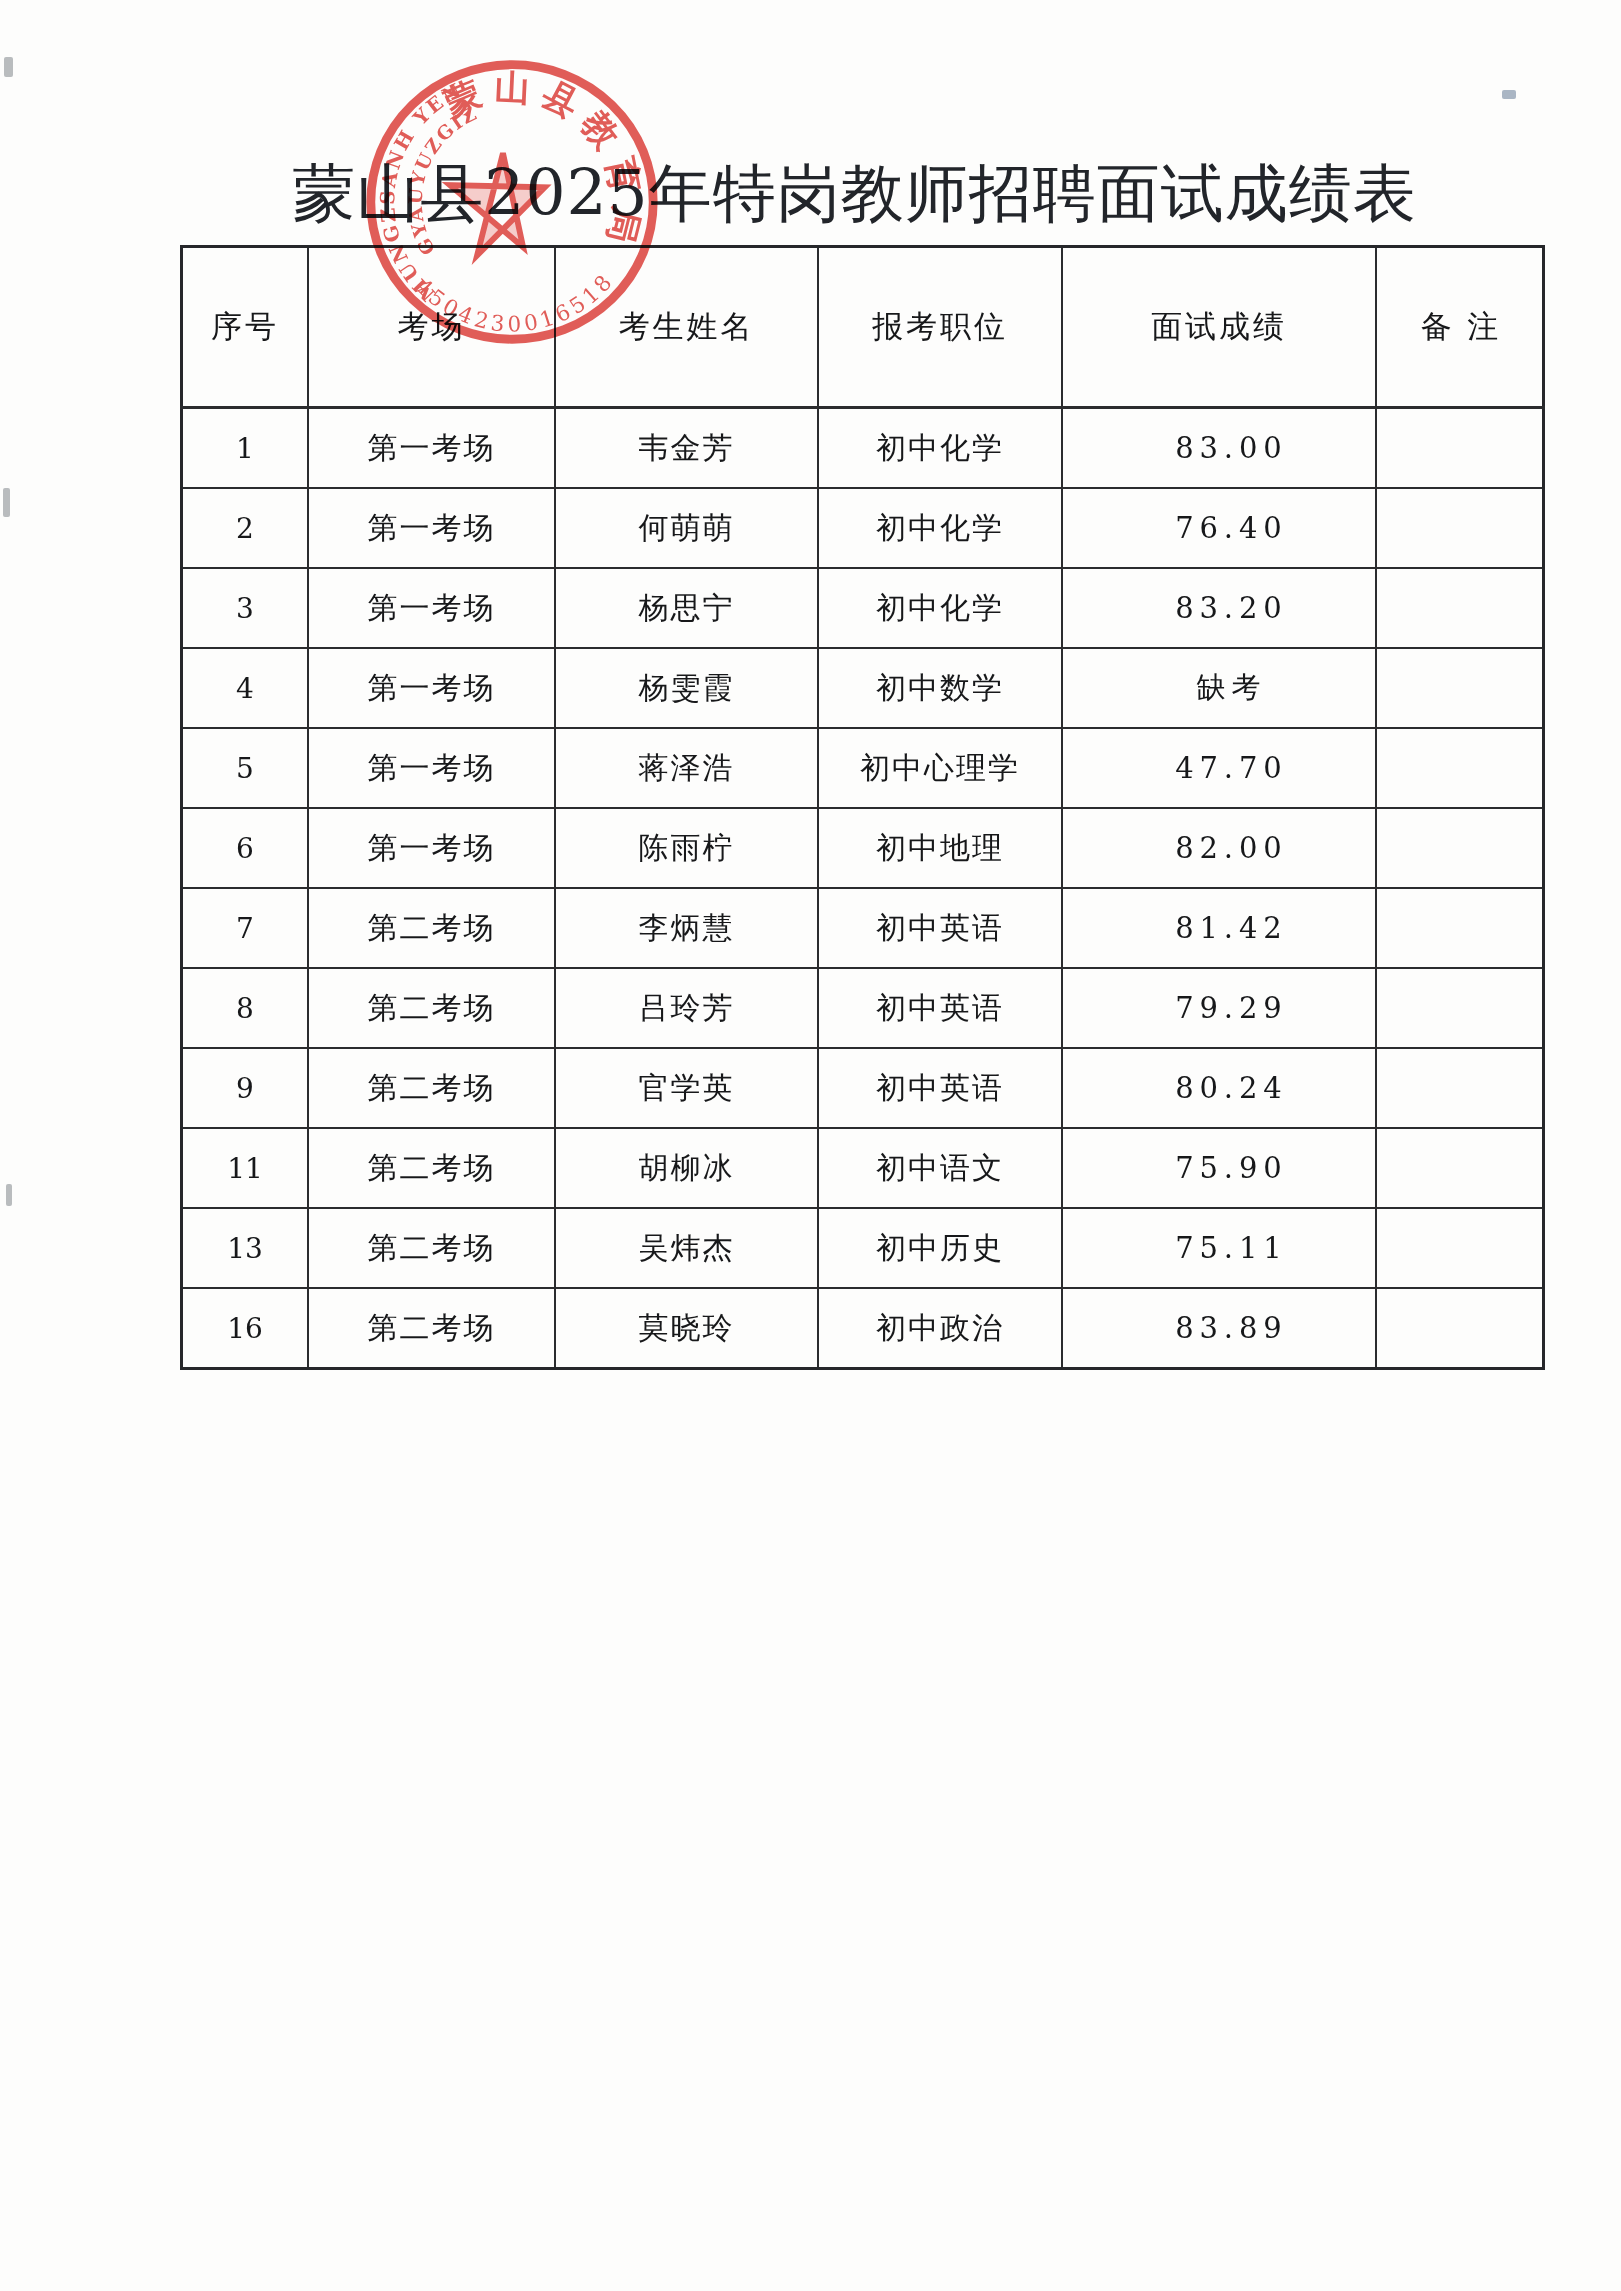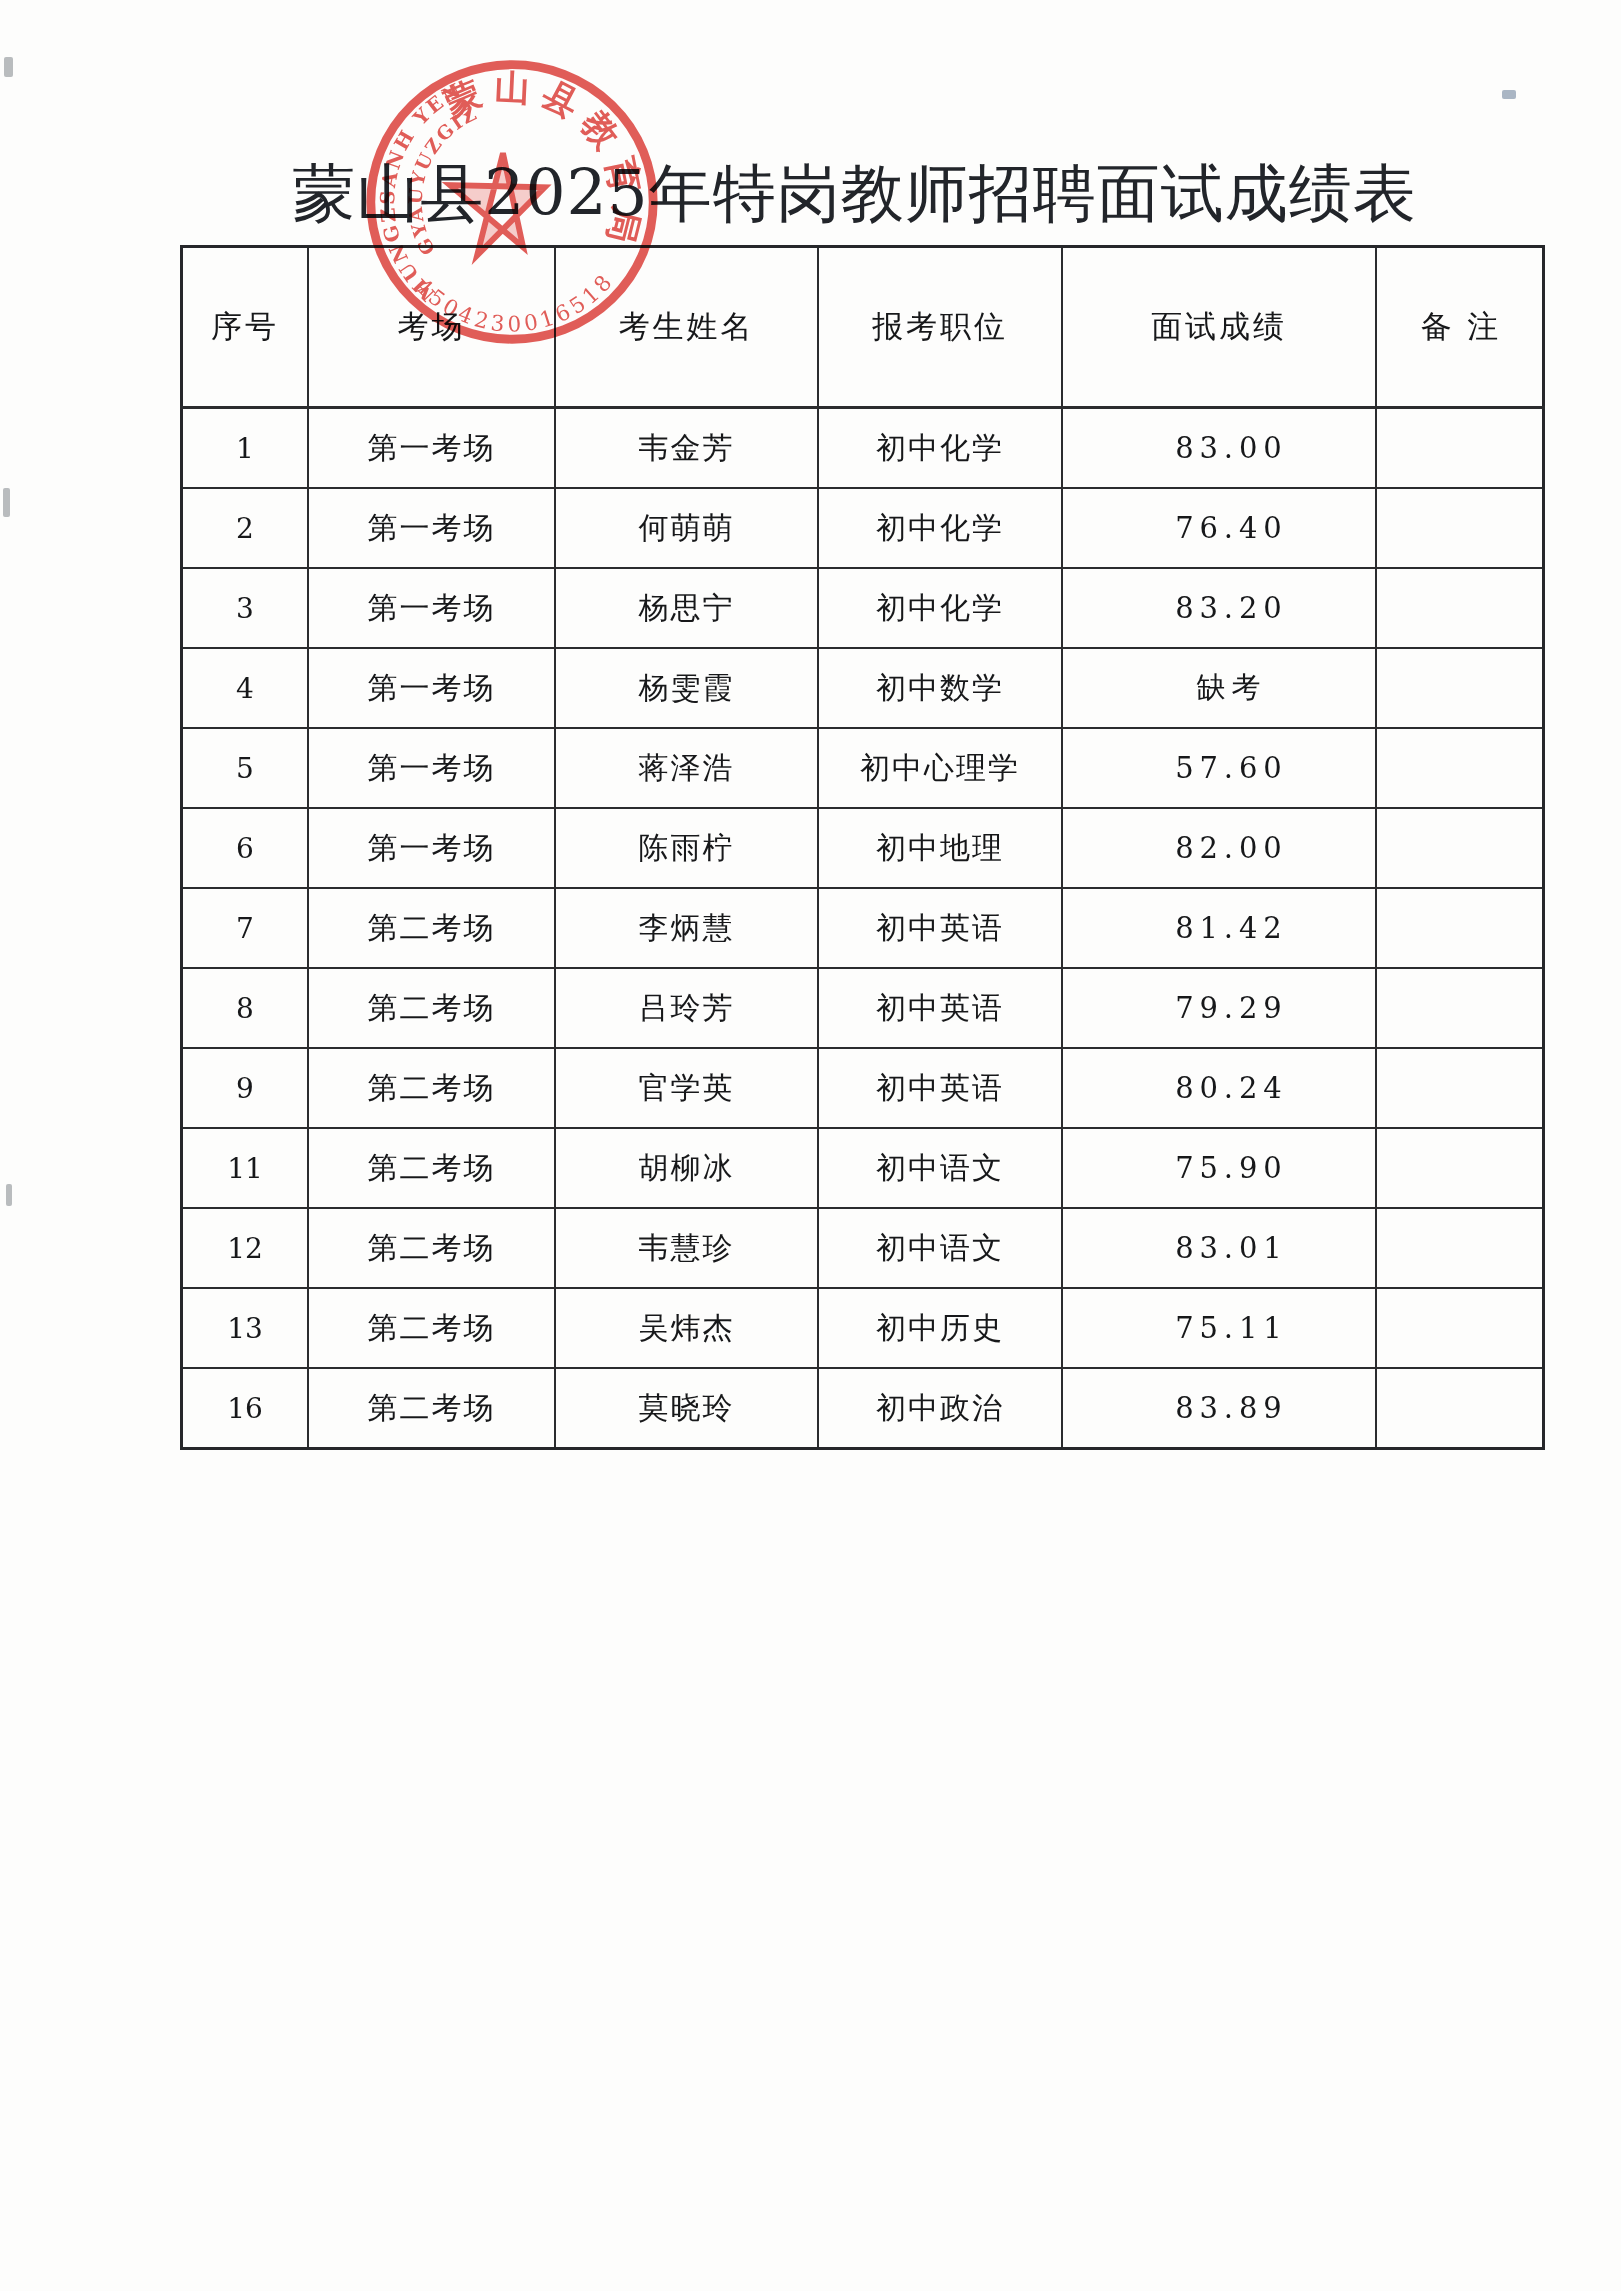--- a/index.html
+++ b/index.html
@@ -123,21 +123,21 @@
           <td class="col-name">杨雯霞</td>
           <td class="col-position">初中数学</td>
           <td class="col-score">缺考</td>
           <td class="col-remark"></td>
         </tr>
         <tr>
           <td class="col-no">5</td>
           <td class="col-room">第一考场</td>
           <td class="col-name">蒋泽浩</td>
           <td class="col-position">初中心理学</td>
-          <td class="col-score">57.60</td>
+          <td class="col-score">47.70</td>
           <td class="col-remark"></td>
         </tr>
         <tr>
           <td class="col-no">6</td>
           <td class="col-room">第一考场</td>
           <td class="col-name">陈雨柠</td>
           <td class="col-position">初中地理</td>
           <td class="col-score">82.00</td>
           <td class="col-remark"></td>
         </tr>
@@ -167,28 +167,20 @@
         </tr>
         <tr>
           <td class="col-no">11</td>
           <td class="col-room">第二考场</td>
           <td class="col-name">胡柳冰</td>
           <td class="col-position">初中语文</td>
           <td class="col-score">75.90</td>
           <td class="col-remark"></td>
         </tr>
         <tr>
-          <td class="col-no">12</td>
-          <td class="col-room">第二考场</td>
-          <td class="col-name">韦慧珍</td>
-          <td class="col-position">初中语文</td>
-          <td class="col-score">83.01</td>
-          <td class="col-remark"></td>
-        </tr>
-        <tr>
           <td class="col-no">13</td>
           <td class="col-room">第二考场</td>
           <td class="col-name">吴炜杰</td>
           <td class="col-position">初中历史</td>
           <td class="col-score">75.11</td>
           <td class="col-remark"></td>
         </tr>
         <tr>
           <td class="col-no">16</td>
           <td class="col-room">第二考场</td>

